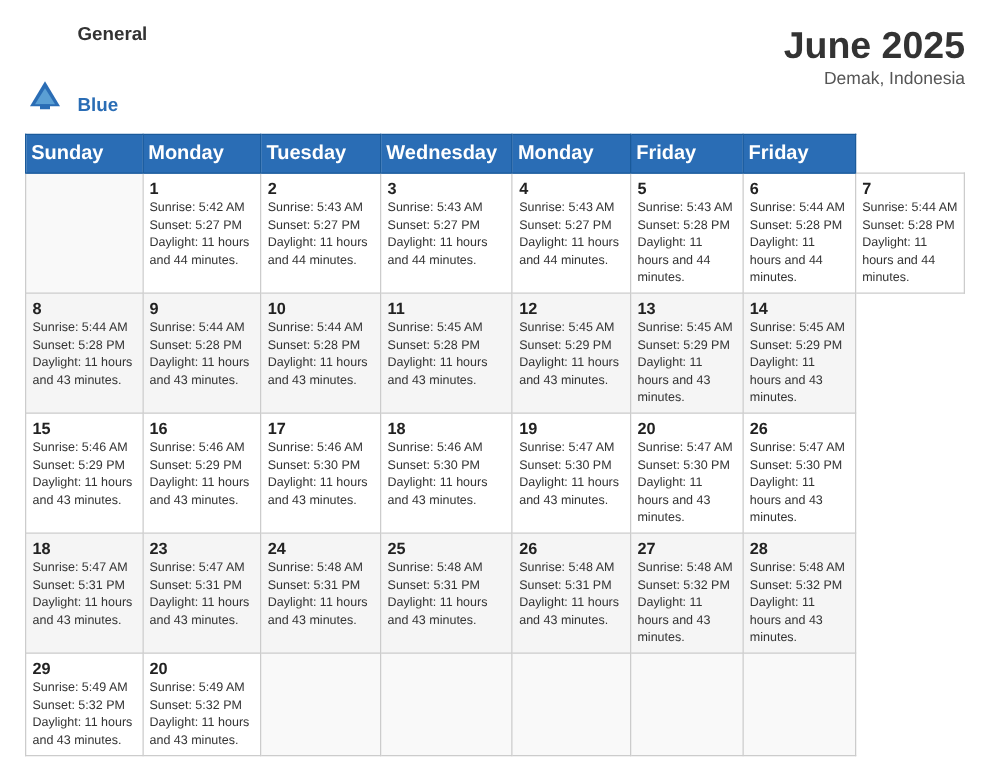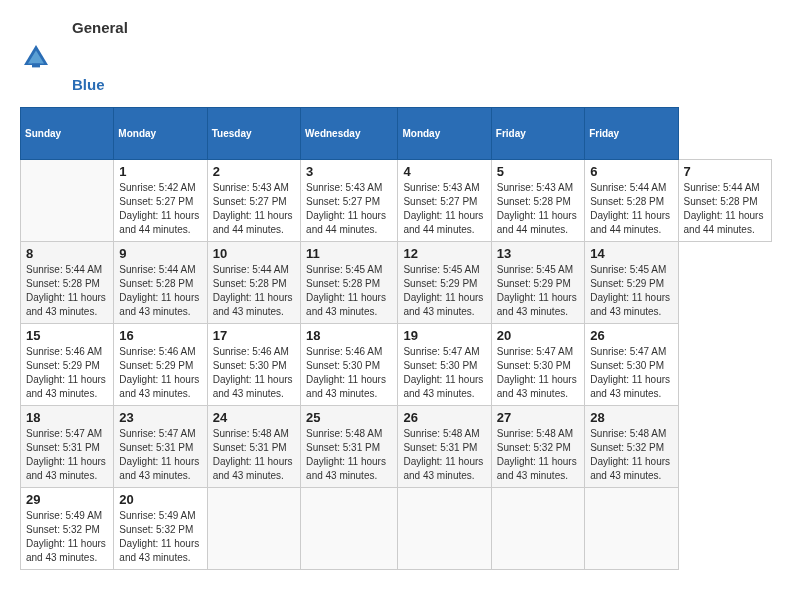--- a/index.html
+++ b/index.html
@@ -17,22 +17,22 @@
       background: #fff;
     }
     .header {
       display: flex;
       justify-content: space-between;
       align-items: flex-start;
       margin-bottom: 14px;
     }
     .logo {
       display: flex;
-      align-items: center;
-      gap: 20px;
+      align-items: flex-end;
+      gap: 10px;
     }
     .logo-text {
       display: flex;
       flex-direction: column;
       line-height: 1.1;
     }
     .logo-general {
       font-size: 15px;
       font-weight: bold;
       color: #333;
@@ -60,23 +60,23 @@
       color: #555;
     }
     .calendar {
       width: 100%;
       border-collapse: collapse;
       font-size: 11px;
     }
     .calendar th {
       background: #2a6db5;
       color: #fff;
-      padding: 20px 4px;
+      padding: 6px 4px;
       text-align: left;
-      font-size: 10px;
+      font-size: 16px;
       font-weight: bold;
       border: 1px solid #1a5a9a;
     }
     .calendar td {
       vertical-align: top;
       border: 1px solid #ccc;
       padding: 4px 5px;
       width: 110px;
       min-height: 80px;
       background: #fff;
@@ -109,20 +109,24 @@
       <svg class="logo-icon" viewBox="0 0 40 40">
         <polygon points="20,5 35,30 5,30" fill="#2a6db5"></polygon>
         <polygon points="20,12 30,28 10,28" fill="#5a9fd4"></polygon>
         <rect x="15" y="28" width="10" height="5" fill="#2a6db5"></rect>
       </svg>
       <div class="logo-text">
         <span class="logo-general">General</span>
         <span class="logo-blue">Blue</span>
       </div>
     </div>
+    <div class="title-block">
+      <div class="month-title">June 2025</div>
+      <div class="location">Demak, Indonesia</div>
+    </div>
   </div>
 
   <table class="calendar">
     <thead>
       <tr>
       <th>Sunday</th>
           <th>Monday</th>
           <th>Tuesday</th>
           <th>Wednesday</th>
           <th>Monday</th>

